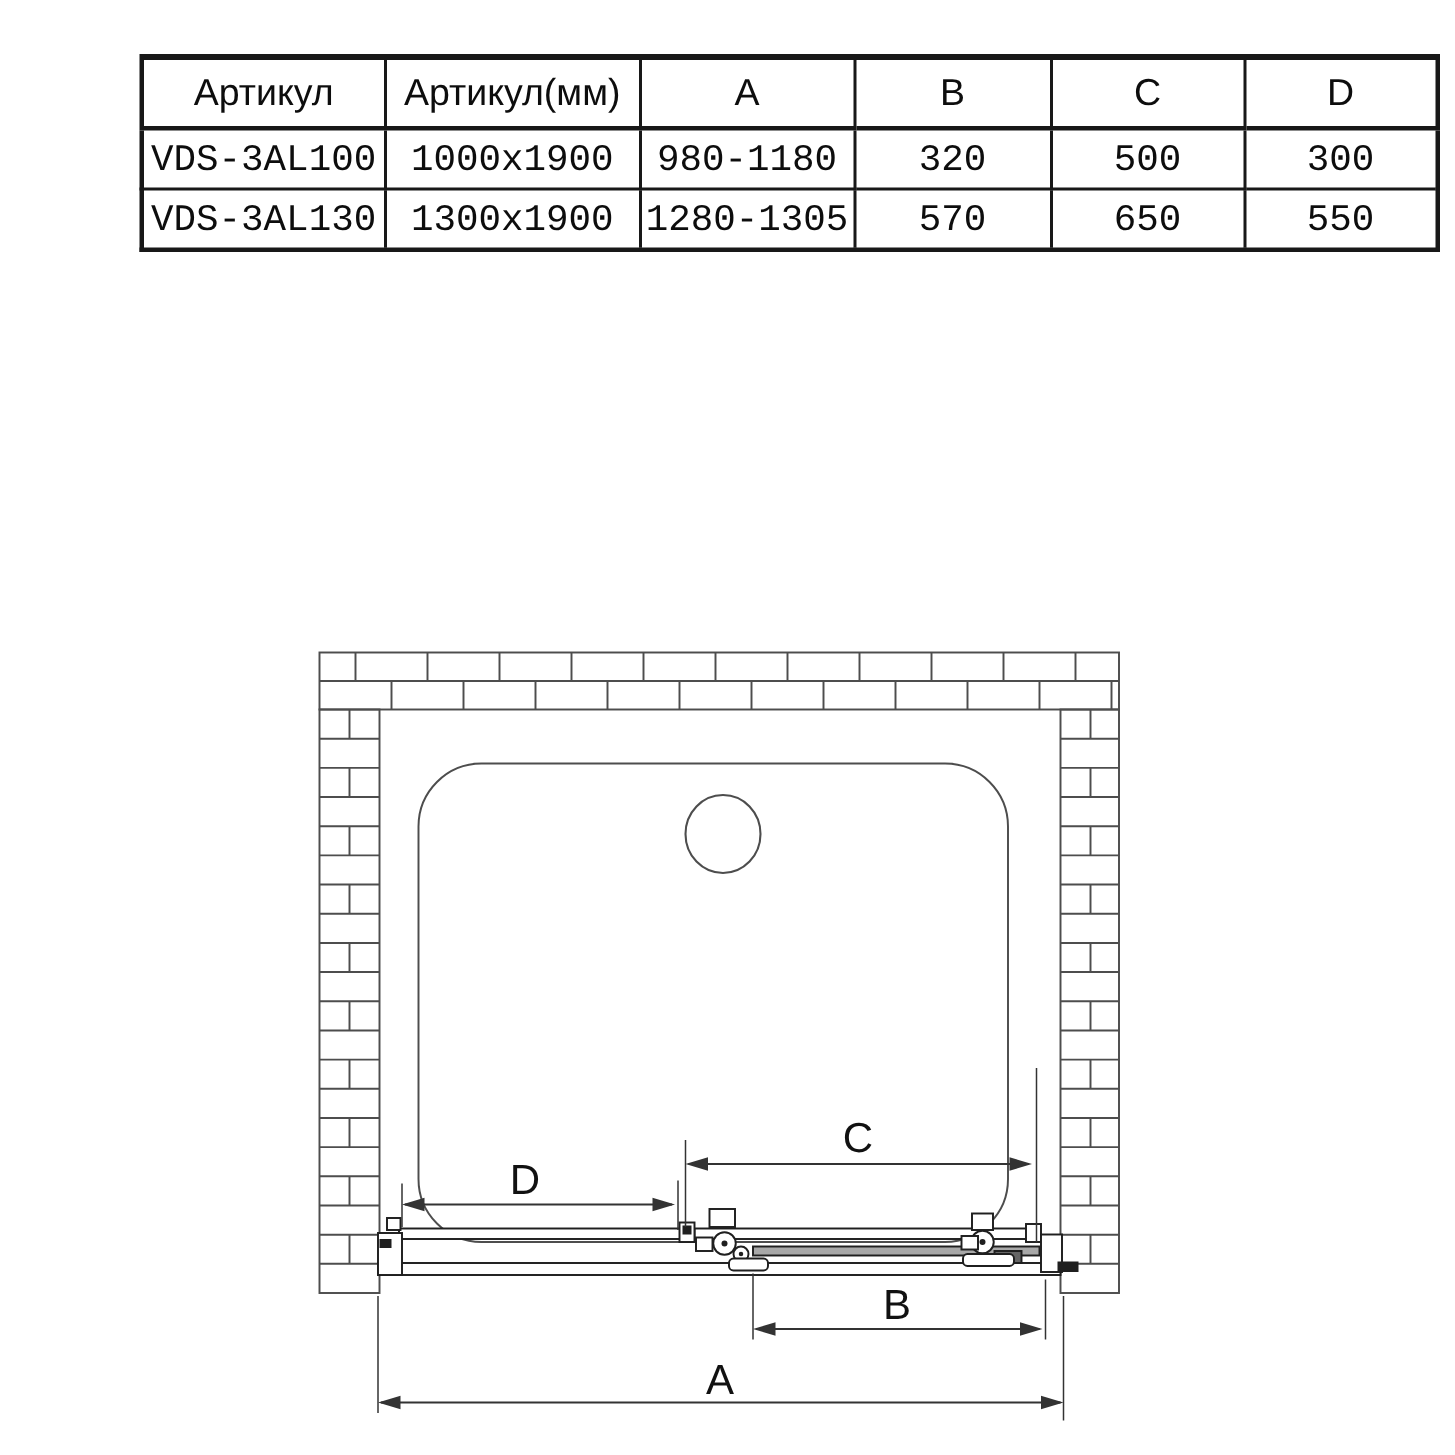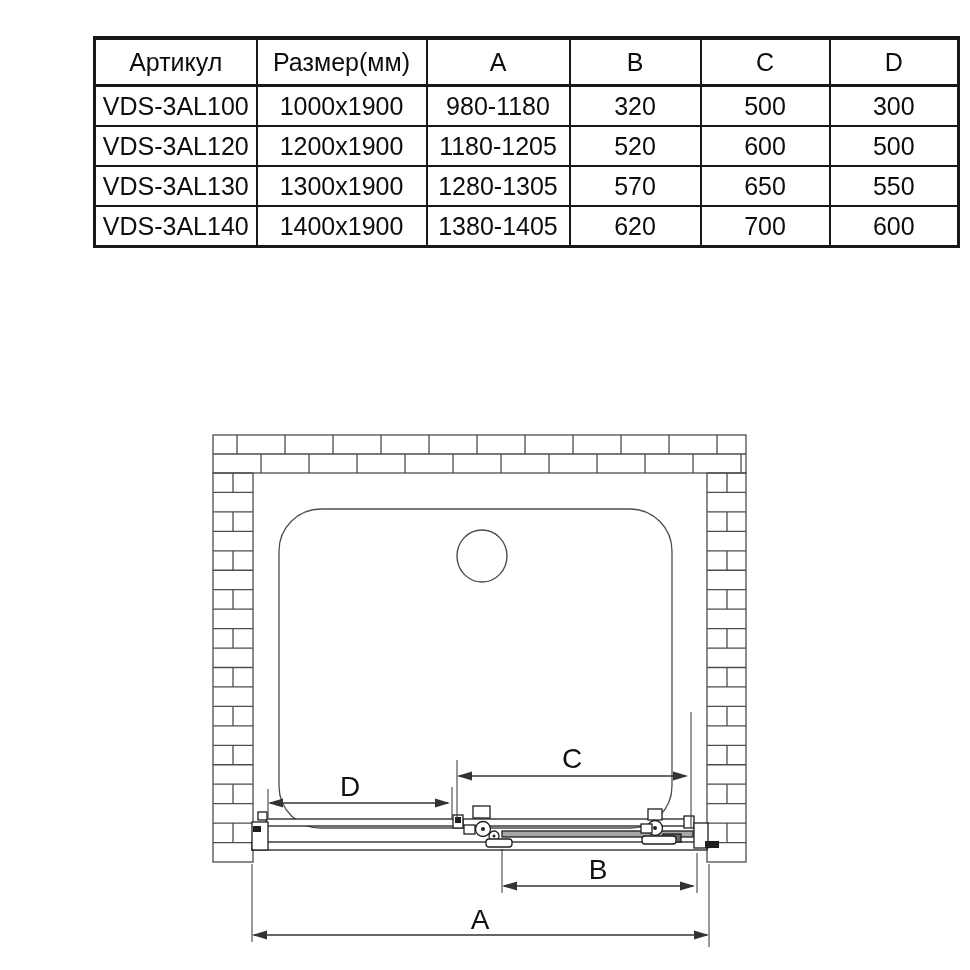--- a/index.html
+++ b/index.html
@@ -7,21 +7,21 @@
        font-family:"Liberation Sans",sans-serif;}
   .page{position:absolute;inset:0;background:#fff;}
   .table-pos{position:absolute;left:53px;top:36px;margin-left:40px;}
   table.size-table{border-collapse:collapse;table-layout:fixed;width:864px;
        border:3px solid #181818;border-top-width:4px;}
   table.size-table th,table.size-table td{
        border:2px solid #181818;text-align:center;vertical-align:middle;
        font-size:25px;font-weight:400;color:#0d0d0d;padding:0;
        white-space:nowrap;overflow:hidden;}
   table.size-table thead th{height:44px;border-bottom-width:3px;}
-  table.size-table tbody td{height:38px;}
+  table.size-table tbody td{height:38px;font-family:Liberation Mono, monospace;}
   #diag{position:absolute;left:0;top:420px;}
   #diag text{font-family:"Liberation Sans",sans-serif;}
 </style>
 </head>
 <body>
 
 <div class="page">
 
   <div class="table-pos">
     <table class="size-table">
@@ -29,59 +29,43 @@
         <col style="width:162px">
           <col style="width:170px">
           <col style="width:143px">
         <col style="width:131px">
           <col style="width:129px">
           <col style="width:129px">
       </colgroup>
       <thead>
         <tr>
             <th>Артикул</th>
-            <th>Размер(мм)</th>
+            <th>Артикул(мм)</th>
             <th>A</th>
             <th>B</th>
             <th>C</th>
             <th>D</th>
           </tr>
       </thead>
       <tbody>
           <tr>
             <td>VDS-3AL100</td>
             <td>1000x1900</td>
             <td>980-1180</td>
             <td>320</td>
             <td>500</td>
             <td>300</td>
           </tr>
           <tr>
-            <td>VDS-3AL120</td>
-            <td>1200x1900</td>
-            <td>1180-1205</td>
-            <td>520</td>
-            <td>600</td>
-            <td>500</td>
-          </tr>
-          <tr>
             <td>VDS-3AL130</td>
             <td>1300x1900</td>
             <td>1280-1305</td>
             <td>570</td>
             <td>650</td>
             <td>550</td>
-          </tr>
-          <tr>
-            <td>VDS-3AL140</td>
-            <td>1400x1900</td>
-            <td>1380-1405</td>
-            <td>620</td>
-            <td>700</td>
-            <td>600</td>
           </tr>
         </tbody>
     </table>
   </div>
 
   <svg id="diag" width="970" height="550" viewBox="0 420 970 550">
     <g id="g-wall">
         <rect x="213" y="435" width="533" height="38" fill="none" stroke="#4d4d4d" stroke-width="1.3"></rect>
         <line x1="213" y1="454" x2="746" y2="454" stroke="#4d4d4d" stroke-width="1.3"></line>
         <line x1="237" y1="435" x2="237" y2="454" stroke="#4d4d4d" stroke-width="1.3"></line>

